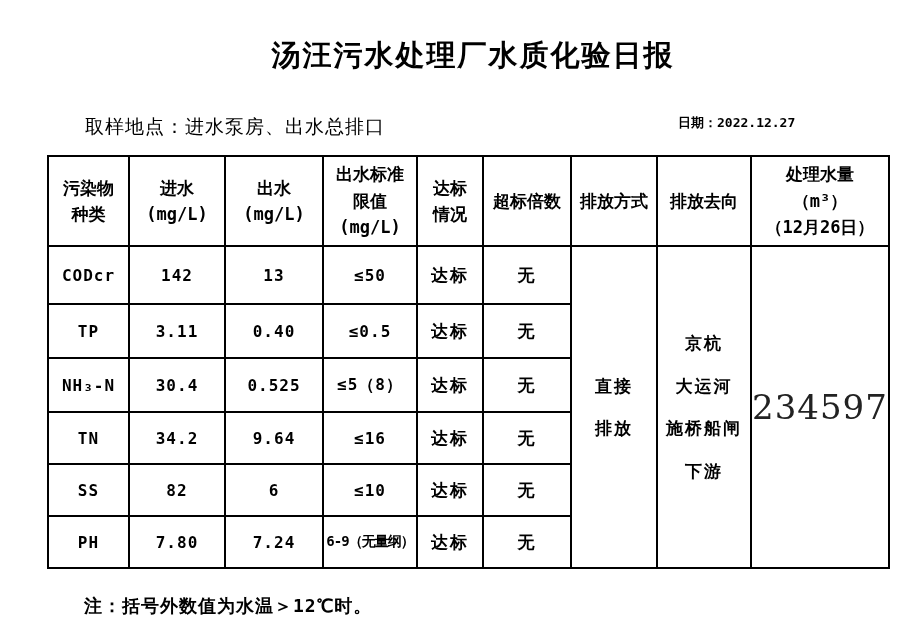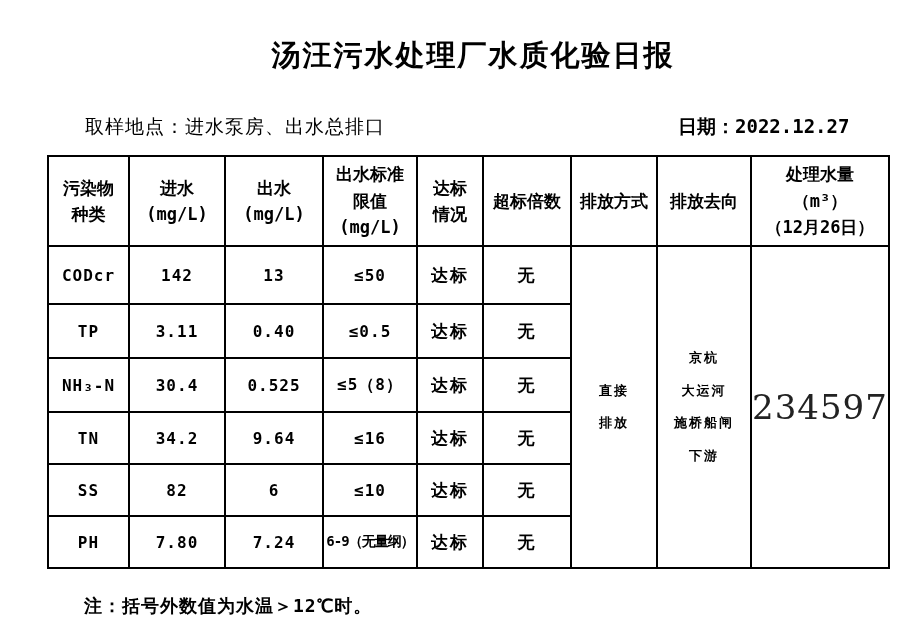--- a/index.html
+++ b/index.html
@@ -15,21 +15,21 @@
     position:absolute; top:36px; left:16px; width:914px;
     text-align:center;
     font-size:29px; font-weight:bold; letter-spacing:2px;
   }
   .sampling {
     position:absolute; left:85px; top:114px;
     font-size:19px; font-weight:normal; letter-spacing:1px;
   }
   .date {
     position:absolute; left:678px; top:114px;
-    font-size:19px; font-weight:bold;
+    font-size:13px; font-weight:bold;
   }
   table.report {
     position:absolute; left:47px; top:155px;
     border-collapse:collapse; table-layout:fixed;border-radius:19px;
   }
   .report th, .report td {
     border:2px solid #000000;
     text-align:center; vertical-align:middle;
     font-weight:bold; padding:0;
     overflow:hidden;
@@ -37,21 +37,21 @@
   .report thead tr { height:90px; }
   .report tbody tr { height:54px; }
   .report th {
     font-size:17px; font-weight:bold;
     white-space:pre-line; line-height:1.55;
   }
   td.num  { font-size:16px; letter-spacing:1px;margin-top:48px; }
   td.cjk  { font-size:17px; letter-spacing:2px; }
   td.tight { font-size:14px; letter-spacing:-1px; }
   td.merged-lines {
-    font-size:13px; letter-spacing:2px;
+    font-size:17px; letter-spacing:2px;
     white-space:pre-line; line-height:2.5;
   }
   td.volume {
     font-family:"DejaVu Serif","Liberation Serif",serif;
     font-size:34px; font-weight:normal;
     color:#222222; letter-spacing:1px;
   }
   .note {
     position:absolute; left:84px; top:594px;
     font-size:18px; font-weight:bold; letter-spacing:1px;

